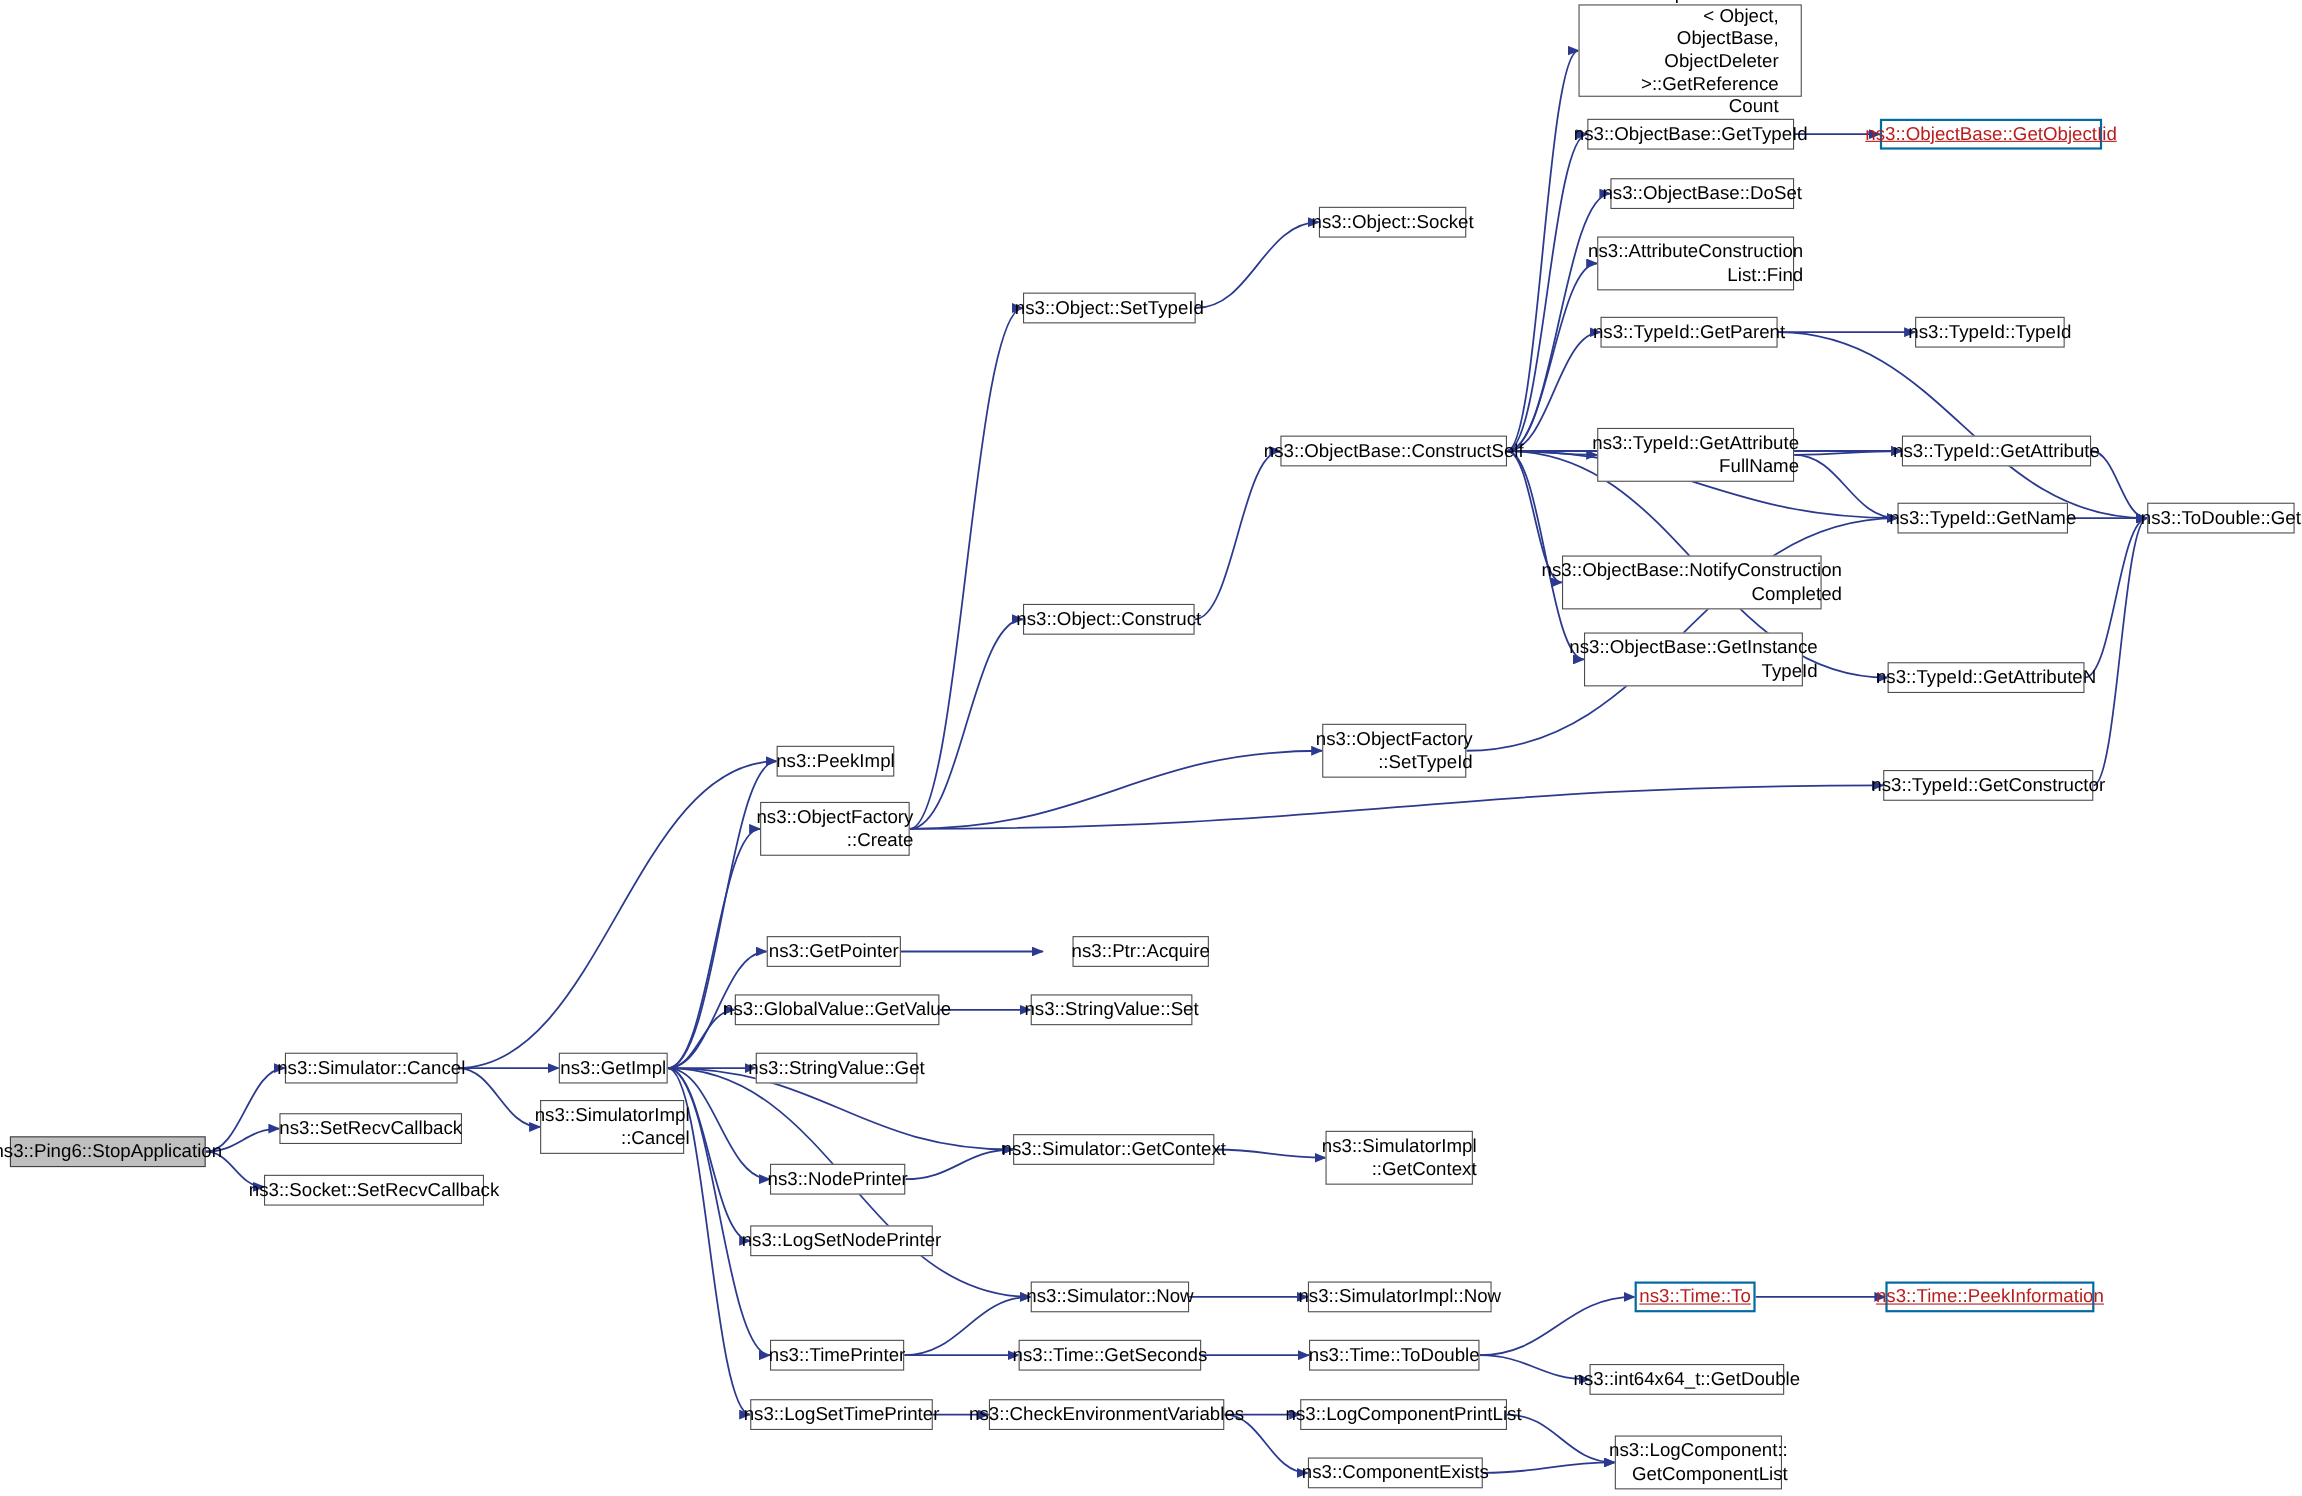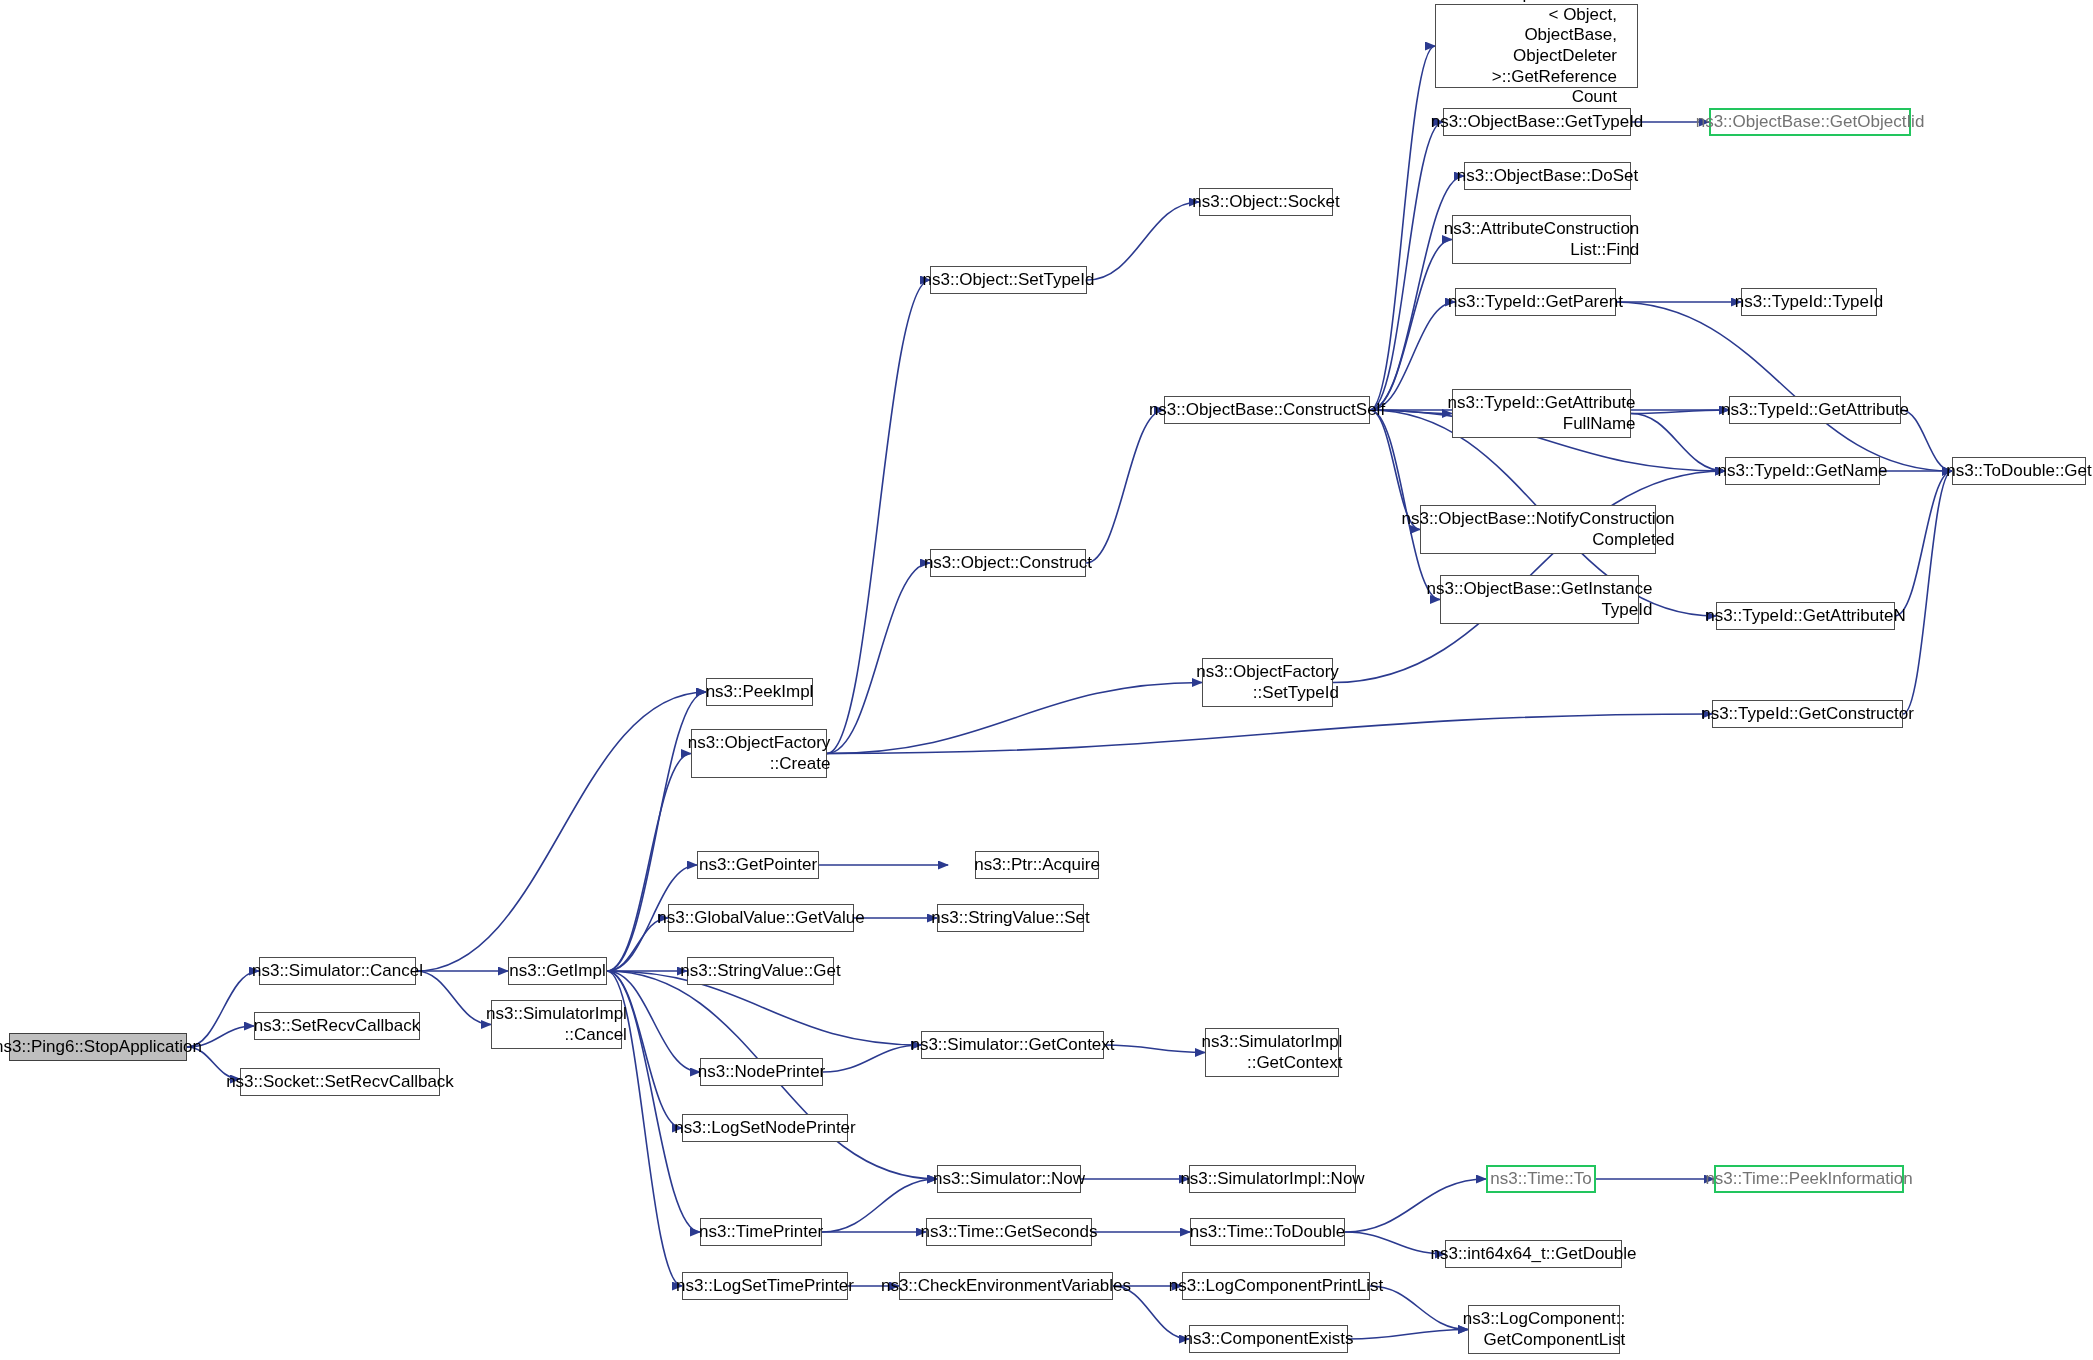--- a/index.html
+++ b/index.html
@@ -17,21 +17,21 @@
     align-items:center;
     justify-content:center;
     text-align:right;
     font-size:17px;
     line-height:1.22;
     letter-spacing:0px;
     white-space:pre-line;
     padding:1px 20px;
   }
   .node.root{background:#bfbfbf;border-color:#404040;}
-  .node.hot{border:2px solid #22c55e;color:#737373;}
+  .node.hot{border:2px solid #0369a1;color:#b91c1c;text-decoration:underline;}
 </style>
 </head>
 <body>
 
 <div id="canvas">
   <svg id="edges" viewBox="0 0 2093 1360">
     <defs>
       <marker id="arrow" markerWidth="11" markerHeight="9" refX="10" refY="4.5" orient="auto" markerUnits="userSpaceOnUse">
         <path d="M0,0 L11,4.5 L0,9 z" fill="#2b3a8f"></path>
       </marker>

